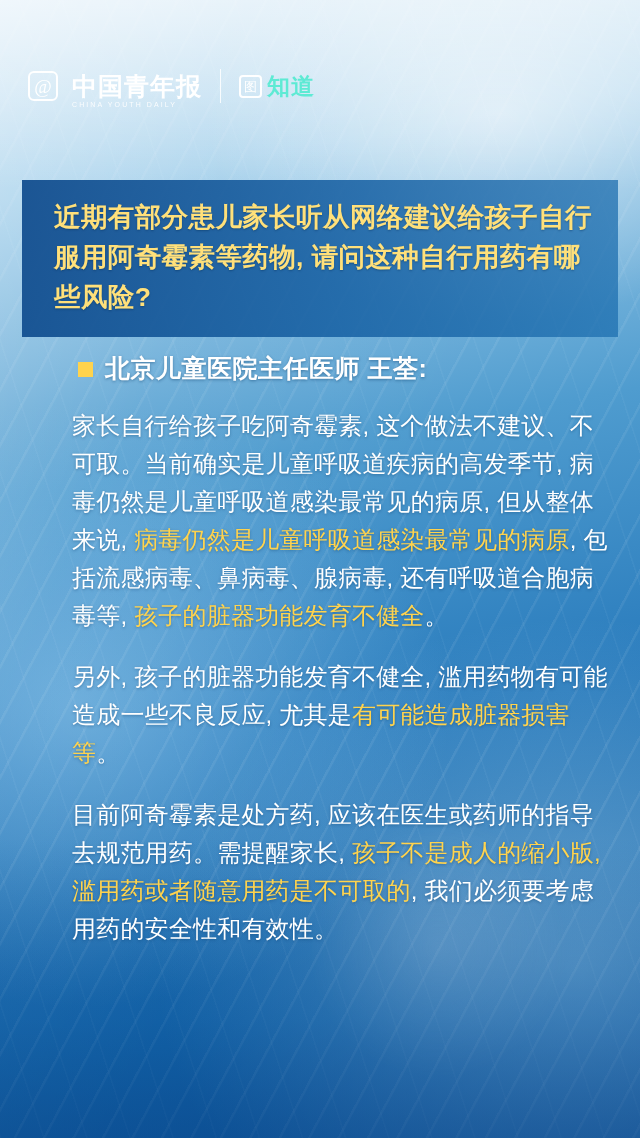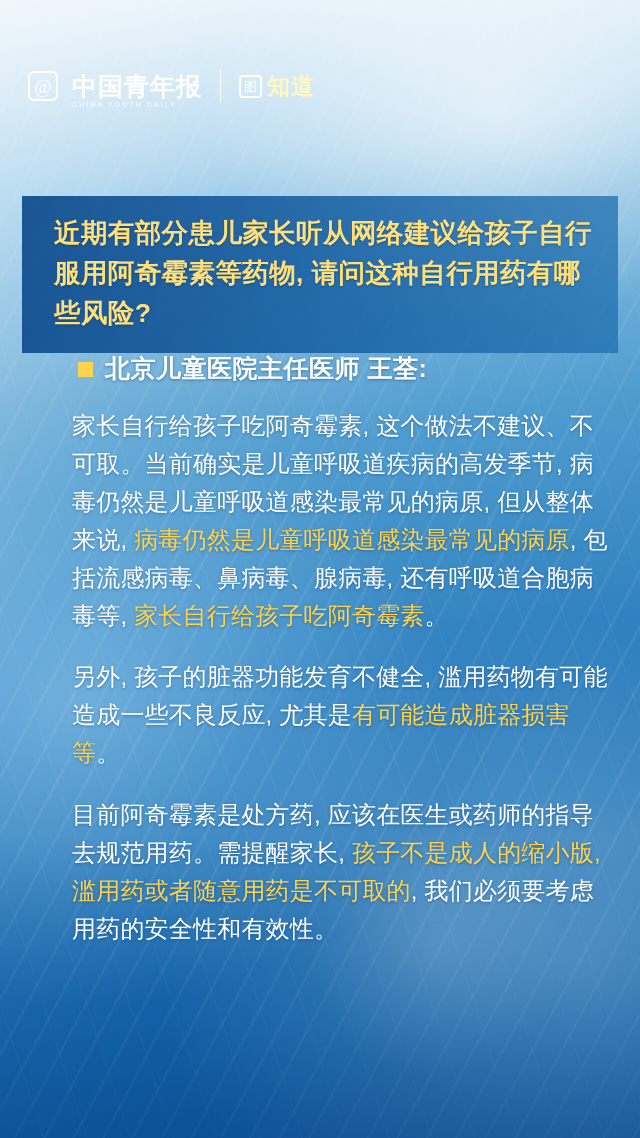--- a/index.html
+++ b/index.html
@@ -109,30 +109,30 @@
     border: 2px solid #ffffff;
     border-radius: 4px;
     color: #ffffff;
     font-size: 13px;
     display: flex;
     align-items: center;
     justify-content: center;
     line-height: 1;
   }
   .logo-sub-text {
-    color: #fef9c3;
+    color: #5eead4;
     font-size: 23px;
     font-weight: bold;
     letter-spacing: 1px;
   }
 
   
   .question-band {
     position: absolute;
-    top: 196px; left: 22px;
+    top: 180px; left: 22px;
     width: 596px;
     background: linear-gradient(100deg, rgba(14,74,140,0.92) 0%, rgba(22,96,163,0.86) 55%, rgba(28,110,175,0.72) 100%);
     padding: 18px 22px 20px 32px;
     z-index: 5;
   }
   .question-text {
     color: #ffe07a;
     font-size: 26.5px;
     font-weight: bold;
     line-height: 1.5;
@@ -208,17 +208,17 @@
 <div class="question-band">
   <div class="question-text">近期有部分患儿家长听从网络建议给孩子自行服用阿奇霉素等药物, 请问这种自行用药有哪些风险?</div>
 </div>
 
 <div class="answer">
   <div class="speaker">
     <div class="speaker-bullet"></div>
     <div class="speaker-name">北京儿童医院主任医师 王荃:</div>
   </div>
   <div id="paragraphs">
-      <div class="para"><span>家长自行给孩子吃阿奇霉素, 这个做法不建议、不可取。当前确实是儿童呼吸道疾病的高发季节, 病毒仍然是儿童呼吸道感染最常见的病原, 但从整体来说, </span><span class="hl">病毒仍然是儿童呼吸道感染最常见的病原</span><span>, 包括流感病毒、鼻病毒、腺病毒, 还有呼吸道合胞病毒等, </span><span class="hl">家长自行给孩子吃阿奇霉素</span><span>。</span></div>
+      <div class="para"><span>家长自行给孩子吃阿奇霉素, 这个做法不建议、不可取。当前确实是儿童呼吸道疾病的高发季节, 病毒仍然是儿童呼吸道感染最常见的病原, 但从整体来说, </span><span class="hl">病毒仍然是儿童呼吸道感染最常见的病原</span><span>, 包括流感病毒、鼻病毒、腺病毒, 还有呼吸道合胞病毒等, </span><span class="hl">孩子的脏器功能发育不健全</span><span>。</span></div>
       <div class="para"><span>另外, 孩子的脏器功能发育不健全, 滥用药物有可能造成一些不良反应, 尤其是</span><span class="hl">有可能造成脏器损害等</span><span>。</span></div>
       <div class="para"><span>目前阿奇霉素是处方药, 应该在医生或药师的指导去规范用药。需提醒家长, </span><span class="hl">孩子不是成人的缩小版, 滥用药或者随意用药是不可取的</span><span>, 我们必须要考虑用药的安全性和有效性。</span></div>
     </div>
 </div>
 
 </body></html>

